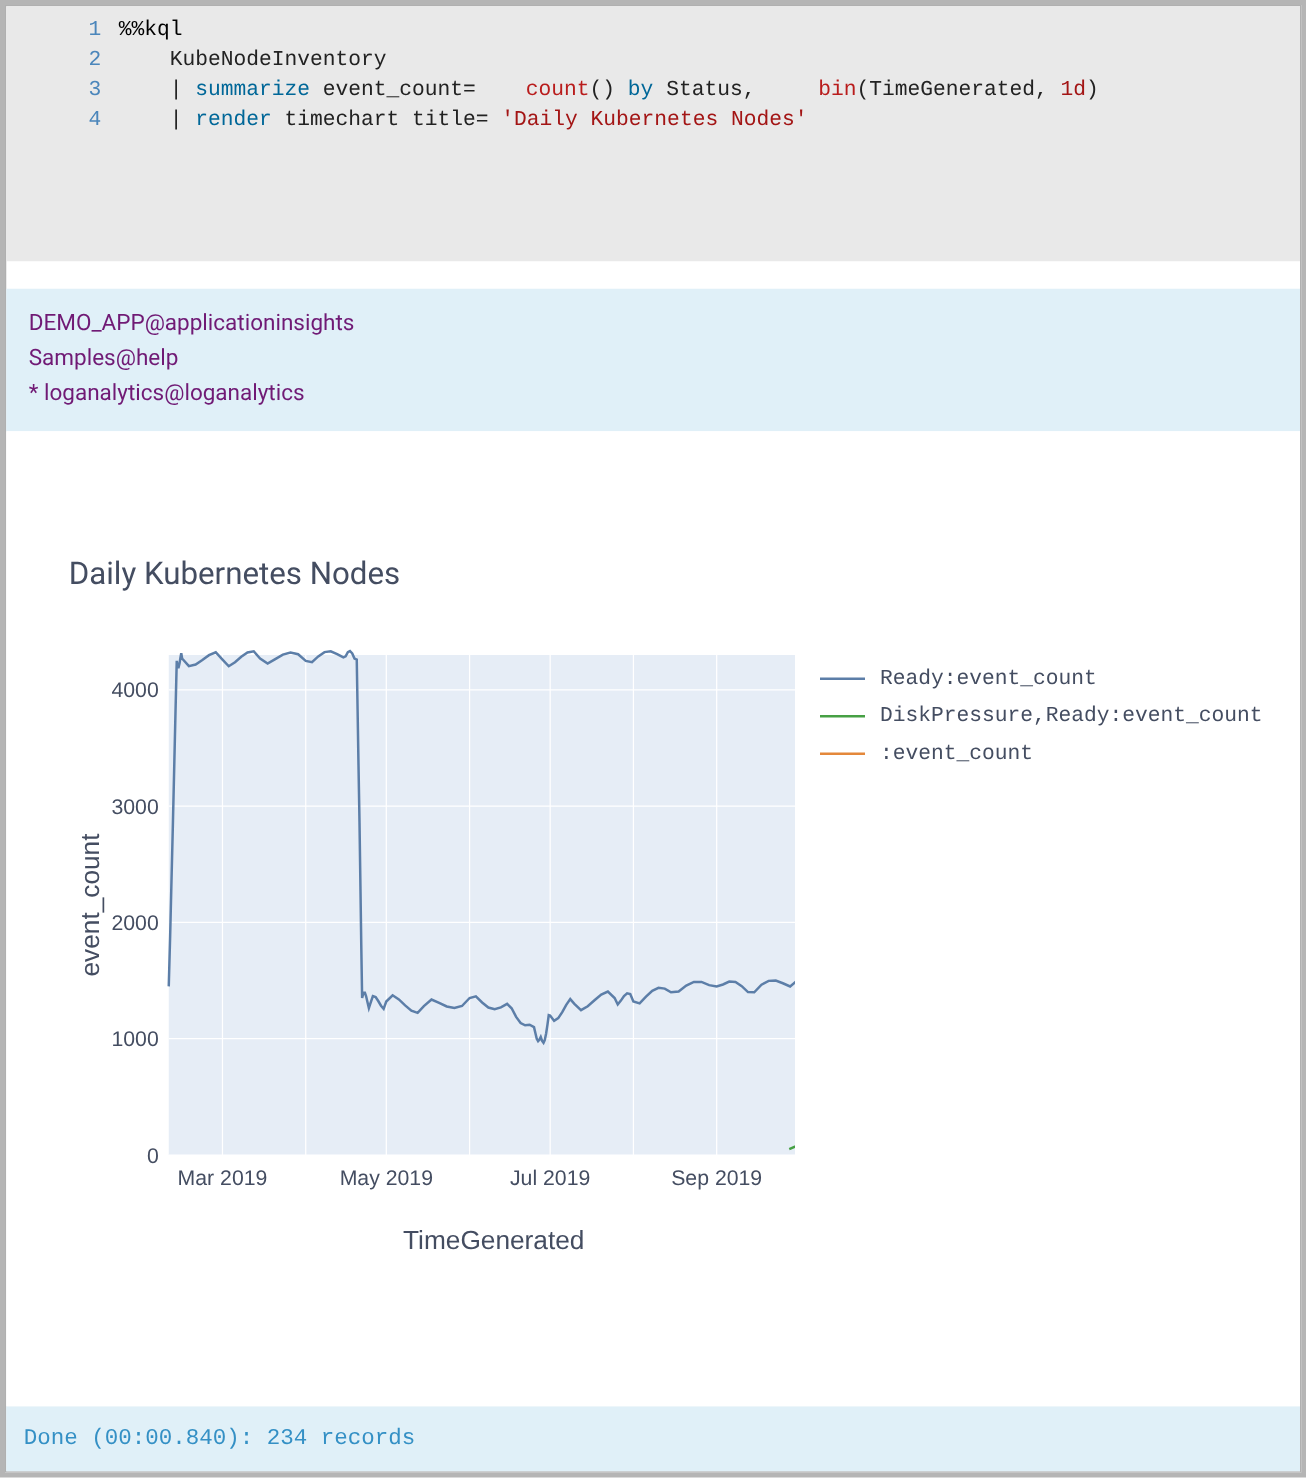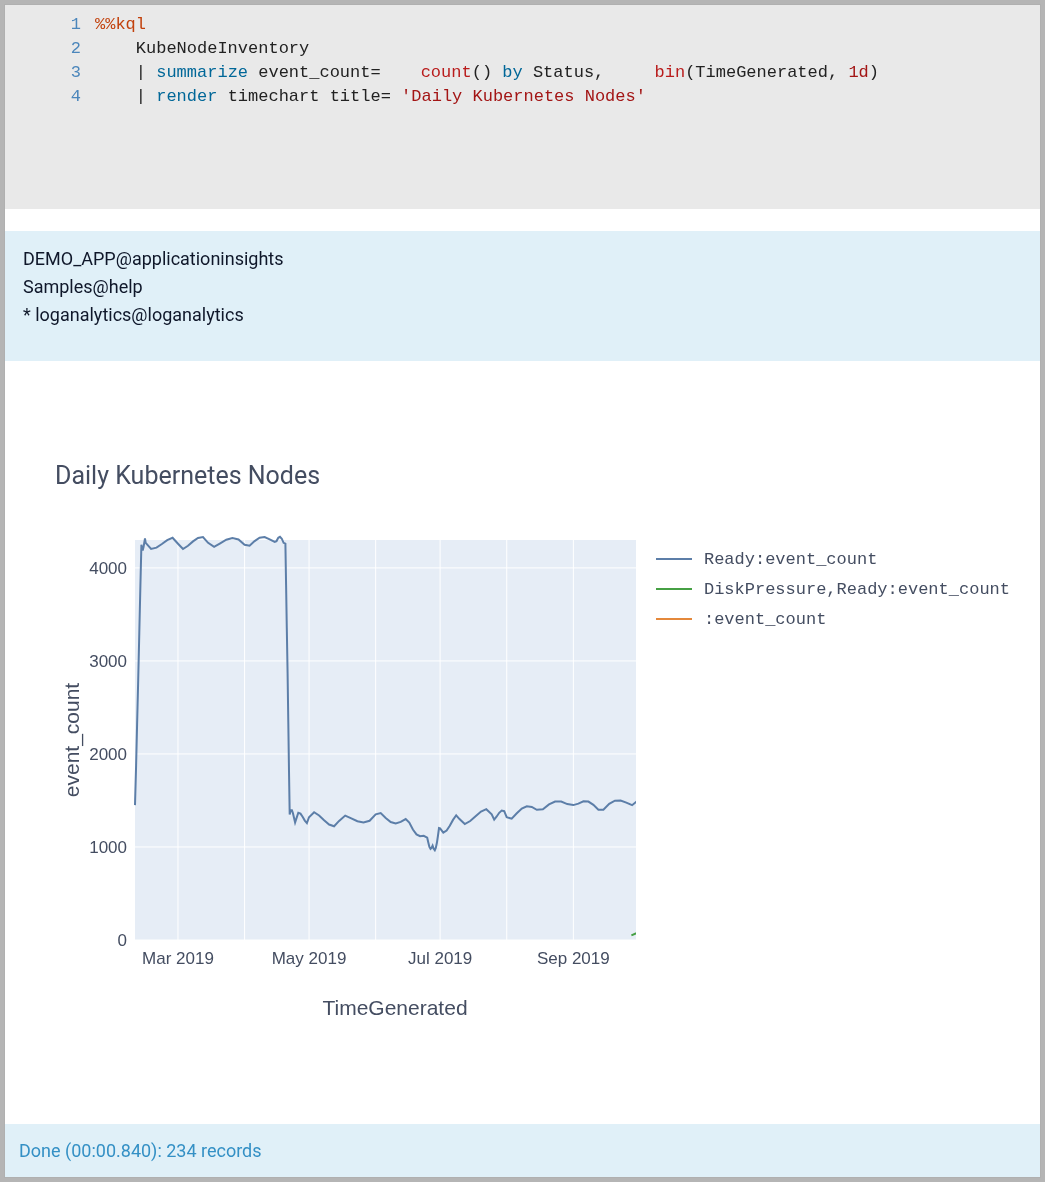--- a/index.html
+++ b/index.html
@@ -26,31 +26,31 @@
     color: #222;
   }
   .code-line { display: flex; white-space: pre; }
   .gutter {
     width: 90px;
     text-align: right;
     padding-right: 14px;
     color: #4b86bb;
     user-select: none;
   }
-  .tok-magic { color: #c2410c; }
+  .tok-magic { color: #000000; }
   .tok-kw { color: #006798; }
   .tok-fn { color: #b91c1c; margin-left: 40px; }
   .tok-num { color: #a31515; }
   .tok-str { color: #a31515; }
   .tok-plain { color: #222; }
 
   .info-banner {
     background: #e0f0f8;
-    color: #0f172a;
-    padding: 14px 18px 32px 18px;
+    color: #701a75;
+    padding: 14px 18px 16px 18px;
     font-size: 18px;
     line-height: 28px;
     margin-top: 22px;
   }
   .info-line { display: block; }
 
   .chart-area {
     flex: 1;
     padding: 100px 30px 20px 50px;
     position: relative;
@@ -83,20 +83,21 @@
   .ytitle, .xtitle { font-size: 21px; }
   .tick { font-size: 17px; stroke: none; }
   .grid { stroke: #fff; stroke-width: 1; }
   .plotbg { fill: #e6edf6; }
 
   .status-bar {
     background: #e0f0f8;
     color: #3490c5;
     padding: 16px 14px;
     font-size: 18px;
+    font-family: Liberation Mono, monospace;
   }
 </style>
 </head>
 <body>
 
 <div class="window">
 
   <div class="code-cell" id="code-cell">
       <div class="code-line"><span class="gutter">1</span><span><span class="tok-magic">%%kql</span></span></div>
       <div class="code-line"><span class="gutter">2</span><span><span class="tok-plain">    KubeNodeInventory</span></span></div>

